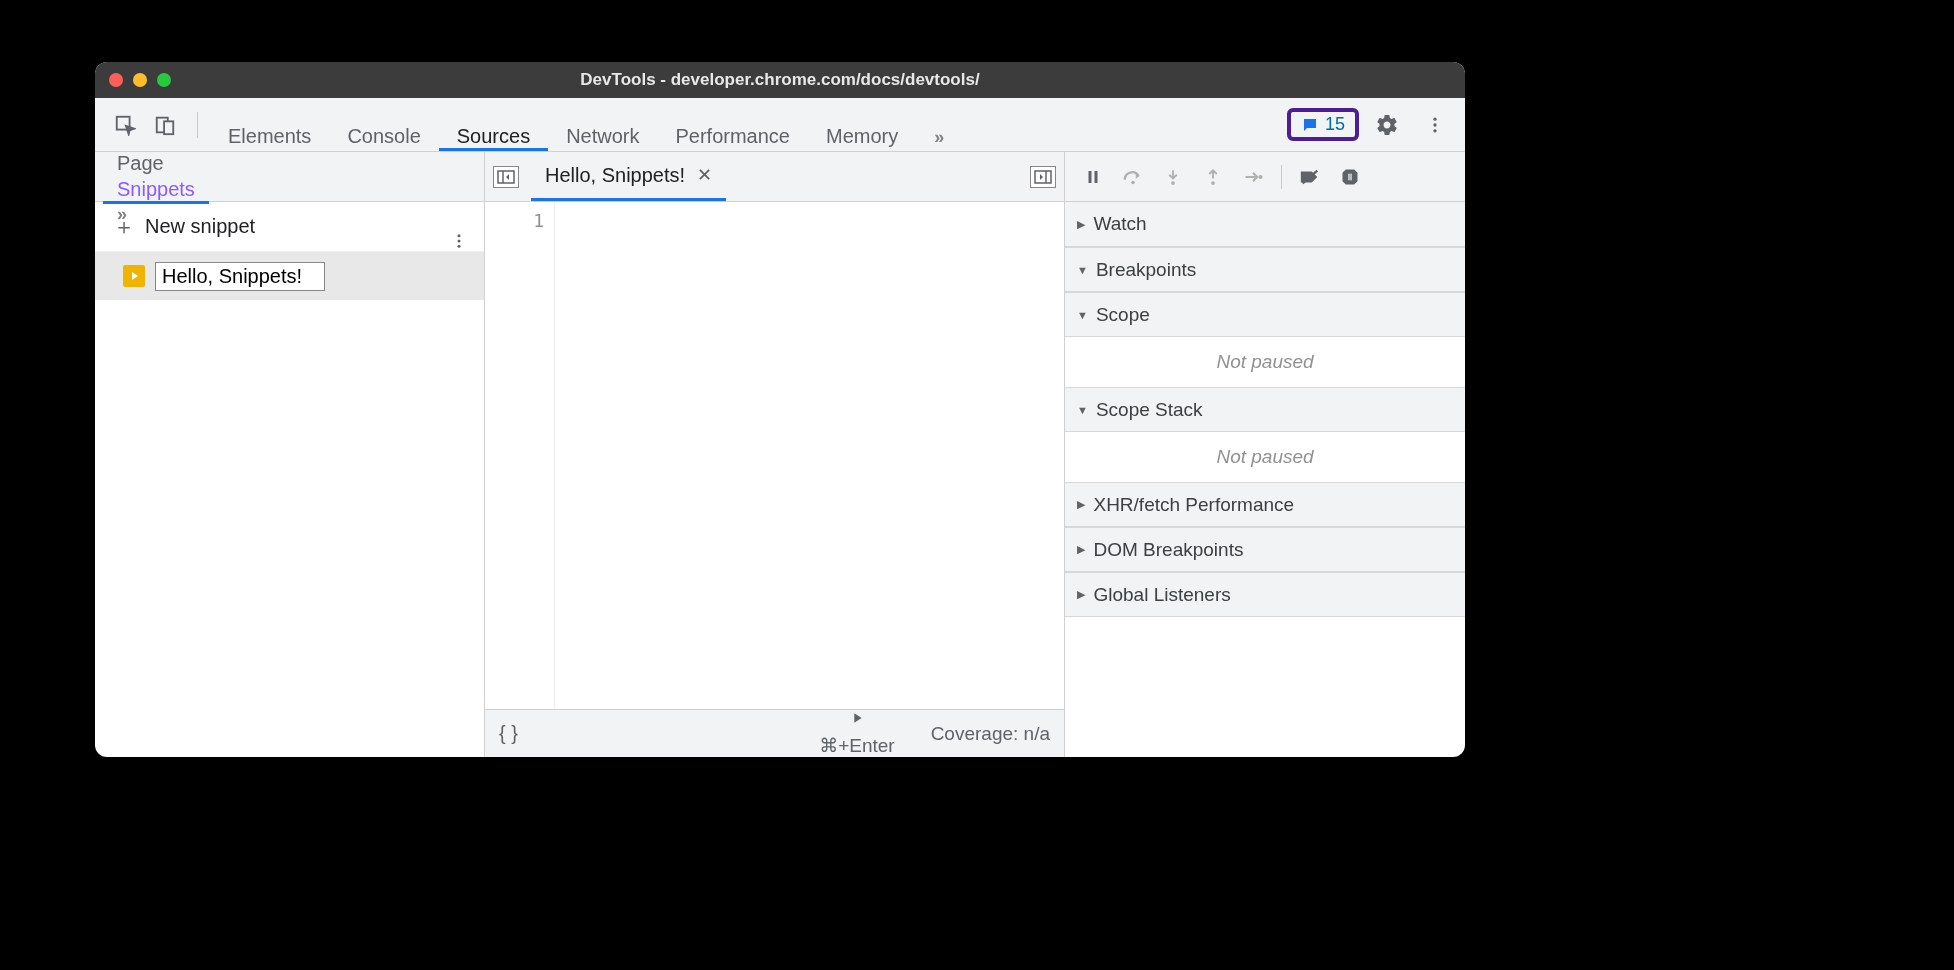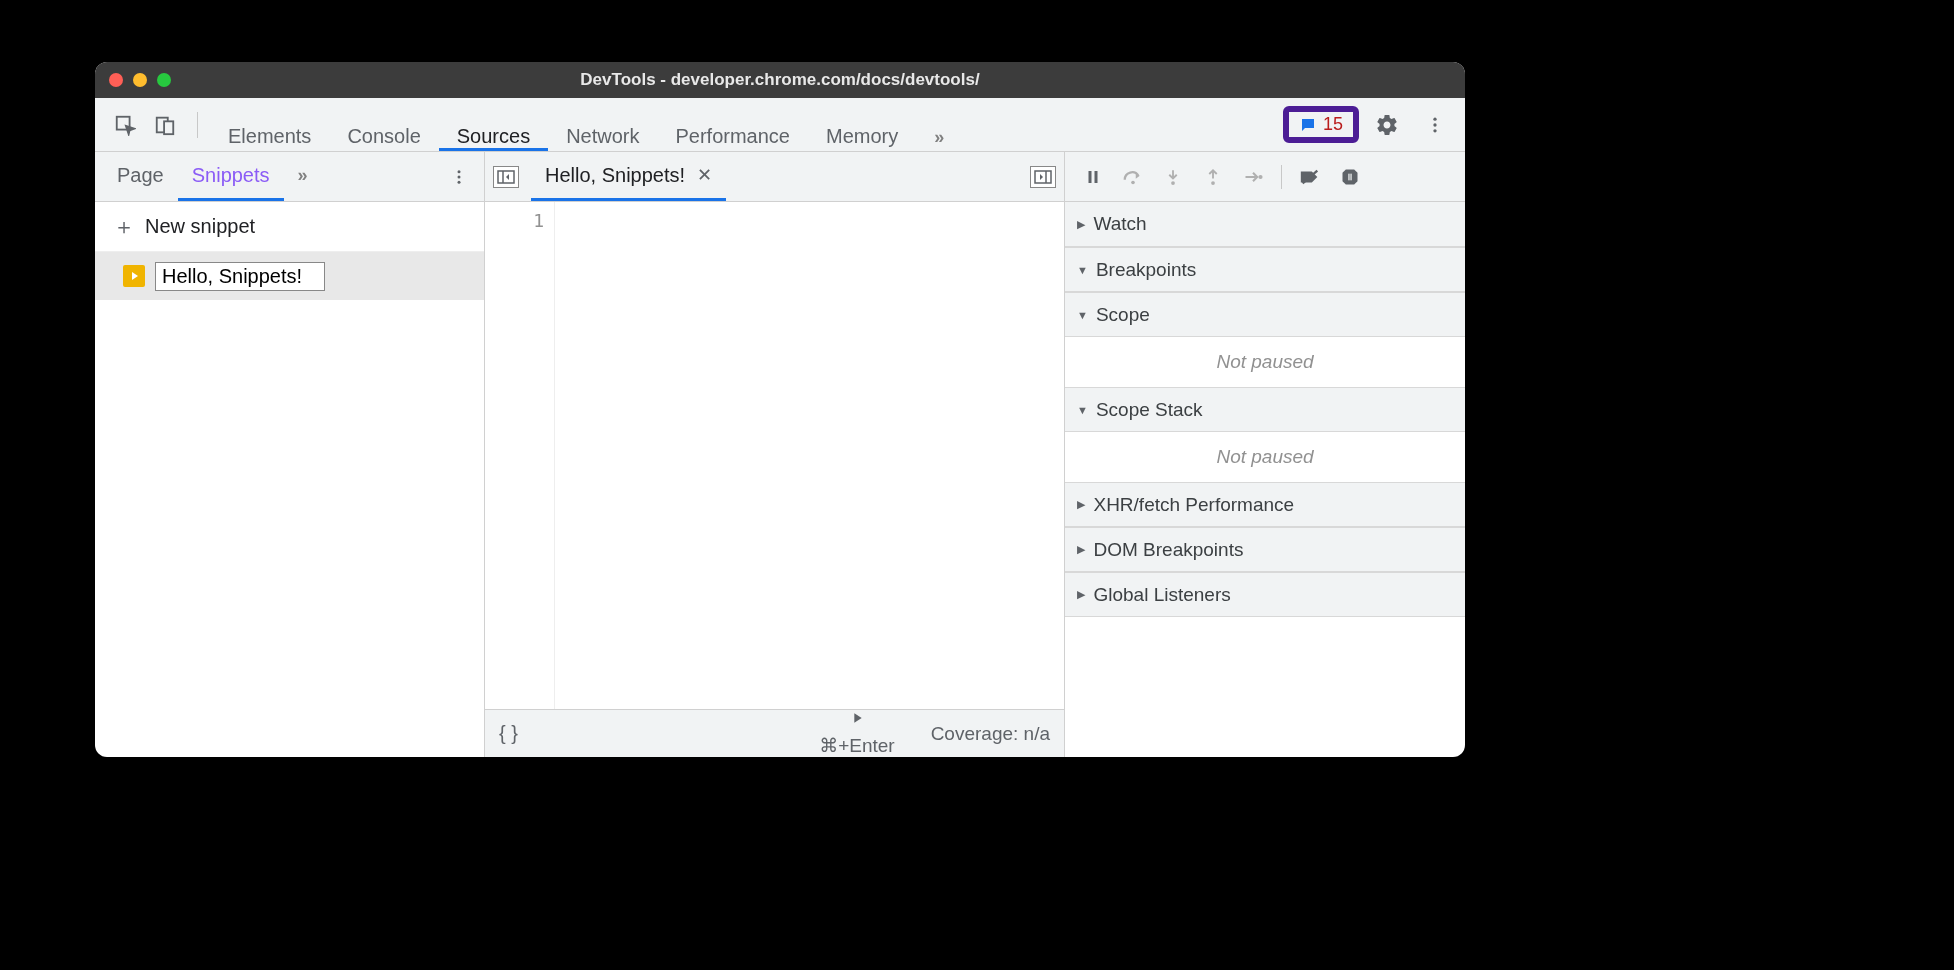--- a/index.html
+++ b/index.html
@@ -63,40 +63,41 @@
   padding: 0 18px;
   display: flex; align-items: center;
   color: #5f6368;
   font-size: 20px;
   cursor: pointer;
   border-bottom: 3px solid transparent;
 }
 .panel-tab.active { color: #202124; border-bottom-color: #1a73e8; }
 .toolbar-right { margin-left: auto; display: flex; align-items: center; gap: 8px; }
 .msg-badge {
-  border: 6px solid #4c1d95; color: #b91c1c;
+  border: 4px solid #4c1d95; color: #0369a1;
   border-radius: 6px; padding: 2px 10px;
   display: flex; align-items: center; gap: 6px;
   font-size: 18px; font-weight: 500;
 }
 .body {
   display: flex;
   height: calc(100% - 36px - 54px);
 }
 .left {
   width: 390px;
   border-right: 1px solid #d0d0d0;
   display: flex; flex-direction: column;
 }
 .left-tabs {
   height: 50px;
   background: #f1f3f4;
   border-bottom: 1px solid #d0d0d0;
-  display: flex; align-items: center;
+  display: flex; align-items: flex-start;
   padding: 0 8px;
+  flex-direction: column;
 }
 .left-tab {
   padding: 0 14px; height: 100%;
   display: flex; align-items: center;
   color: #5f6368; font-size: 20px;
   border-bottom: 3px solid transparent;
   cursor: pointer;
 }
 .left-tab.active { color: #8b5cf6; border-bottom-color: #1a73e8; }
 .more-icon { margin-left: auto; color: #5f6368; cursor: pointer; padding: 4px 8px; }

